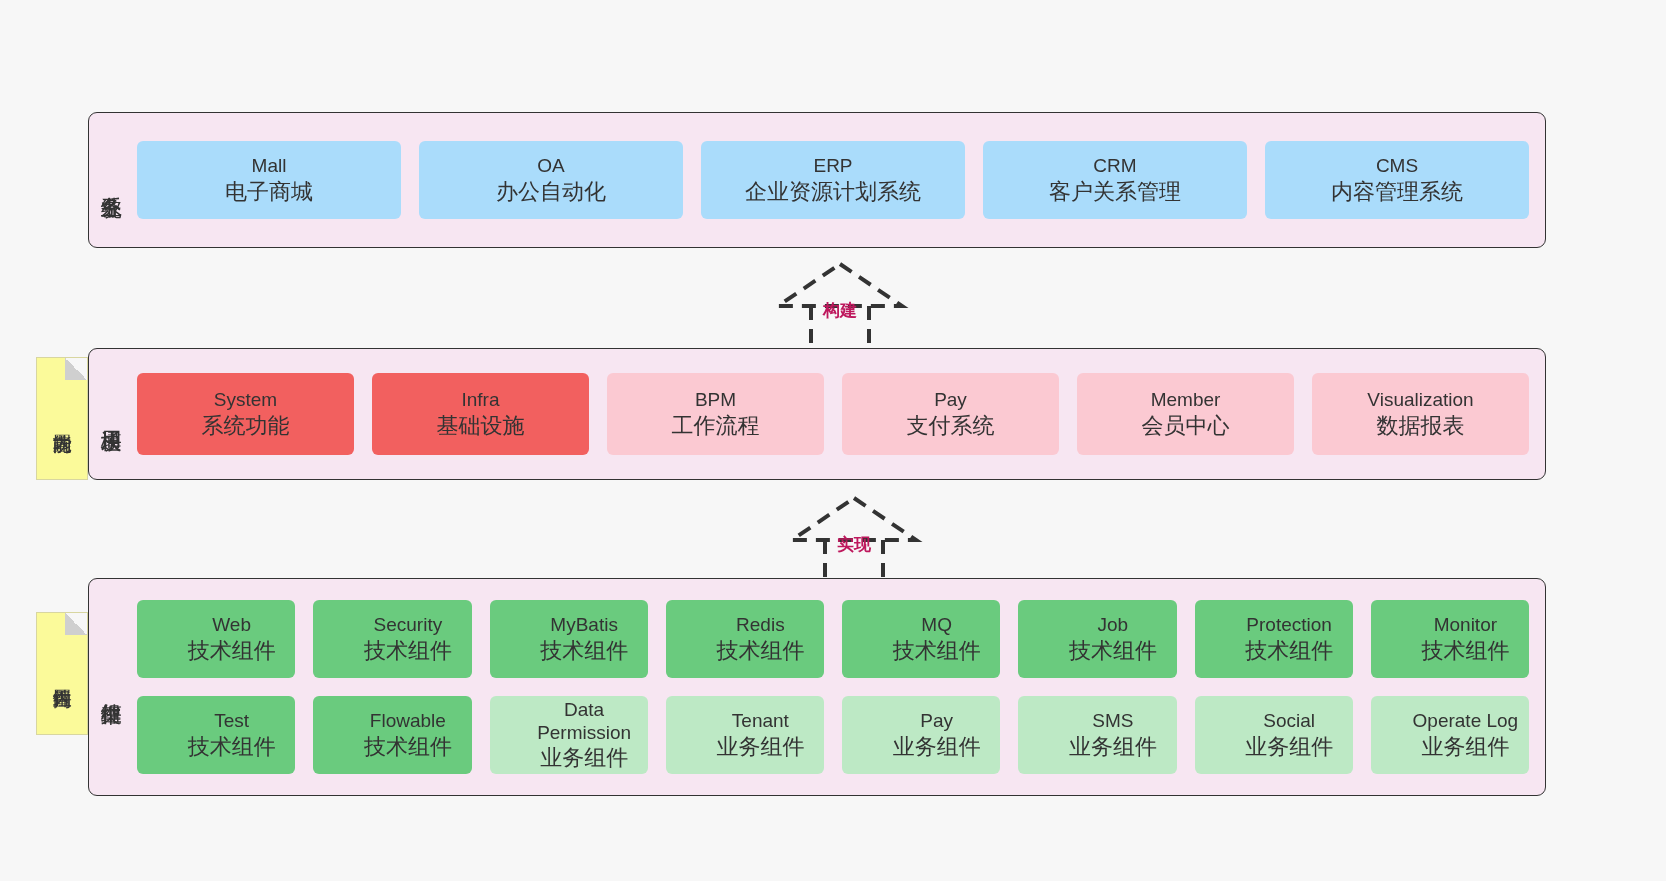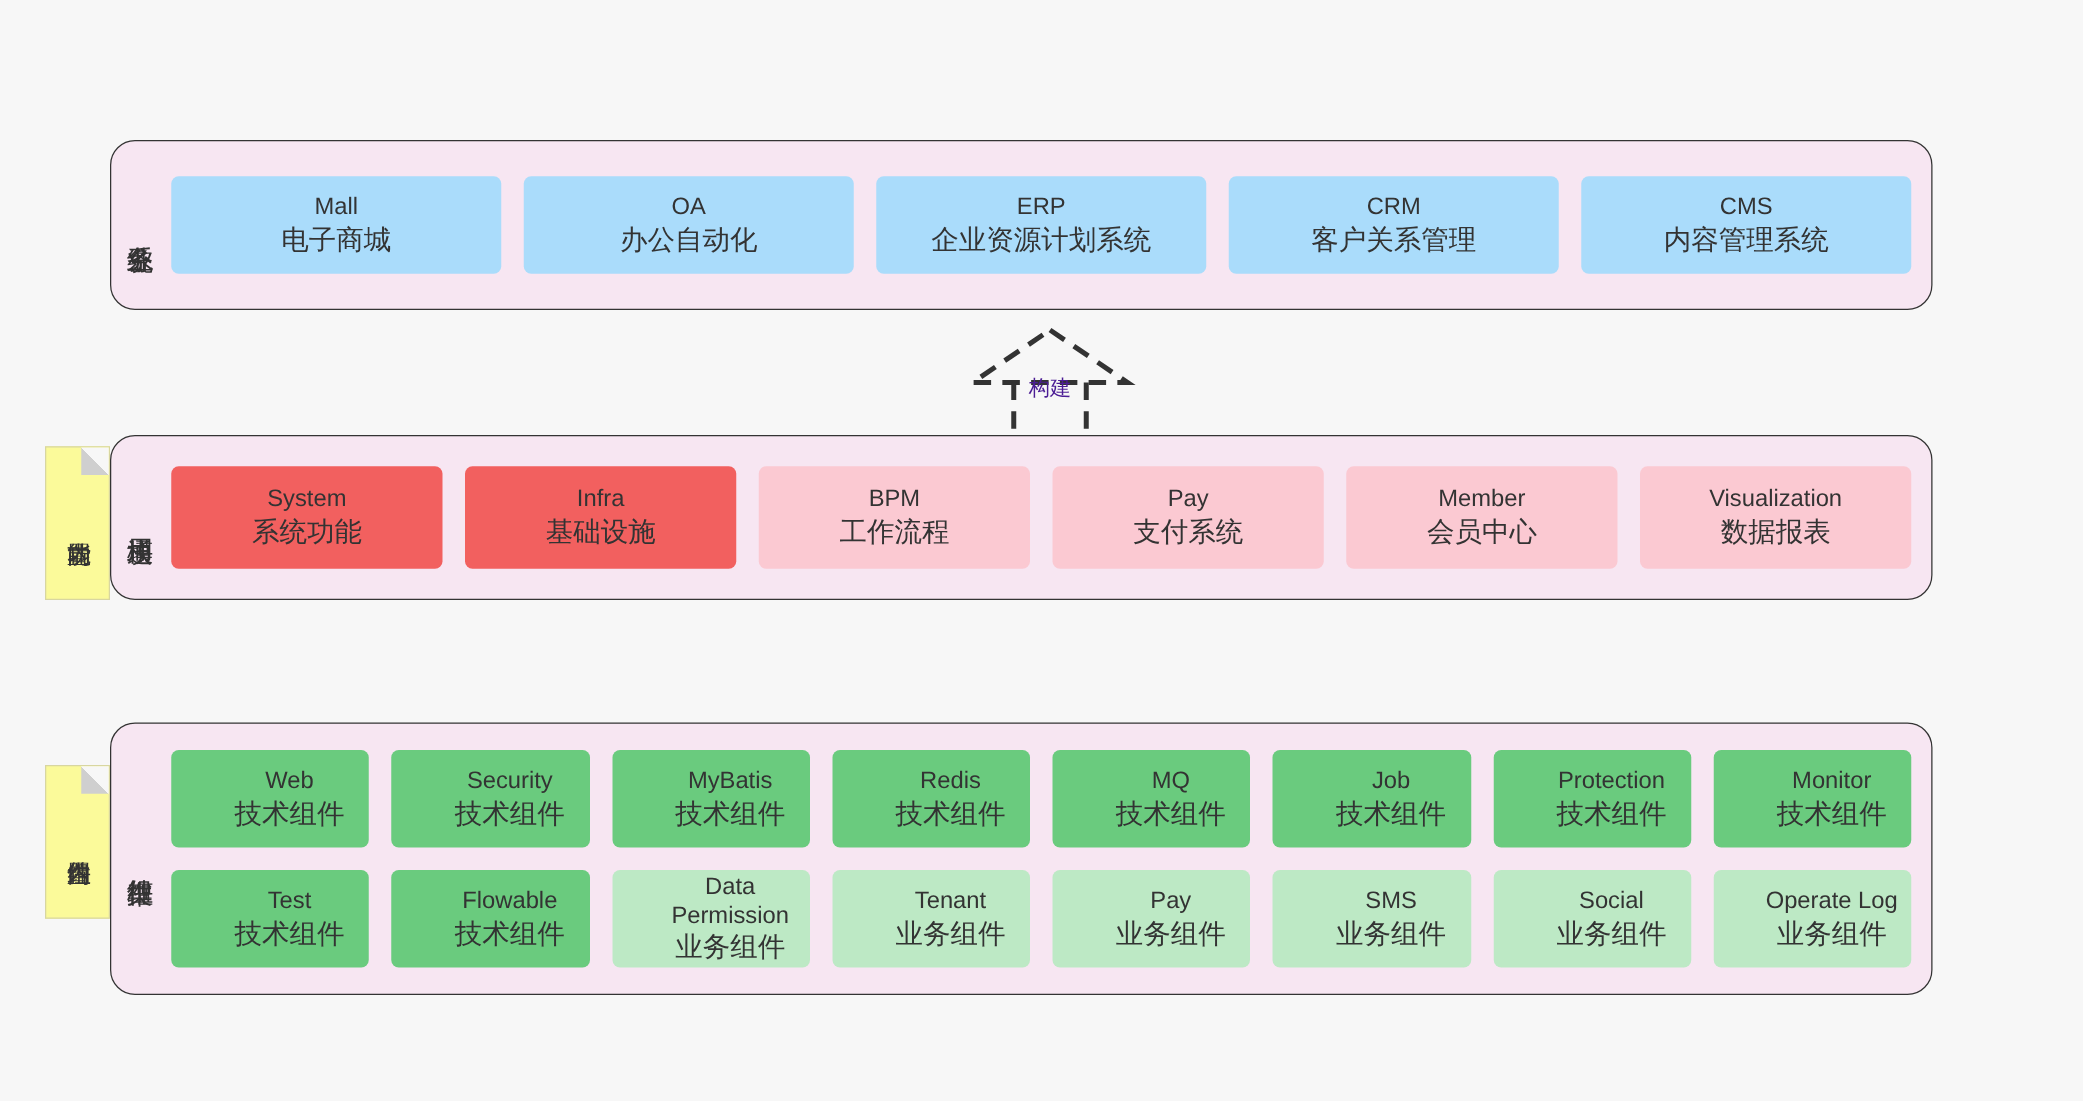--- a/index.html
+++ b/index.html
@@ -21,21 +21,21 @@
     position: absolute;
     inset: 0;
   }
 
   
   .layer {
     position: absolute;
     box-sizing: border-box;
     background: #f7e6f2;
     border: 1.6px solid #333333;
-    border-radius: 20px;
+    border-radius: 9px;
     display: flex;
     flex-direction: row;
     align-items: stretch;
   }
 
   
   .layer-title {
     flex: 0 0 auto;
     width: 44px;
     display: flex;
@@ -108,22 +108,23 @@
     height: 90px;
   }
   .arrow svg { display: block; }
   .arrow .arrow-label {
     position: absolute;
     left: 0;
     right: 0;
     bottom: 26px;
     text-align: center;
     font-size: 17px;
-    color: #4c1d95;
+    color: #be185d;
     user-select: none;
+    font-weight: bold;
   }
 
   
   .note {
     position: absolute;
     background: #fbfa9a;
     border: 1px solid #d8d6a0;
     box-sizing: border-box;
     display: flex;
     align-items: center;
@@ -222,20 +223,27 @@
         </div>
         <div class="node h-mod c-pink">
           <span class="en">Visualization</span>
           <span class="cn">数据报表</span>
         </div>
 
       </div>
     </div>
   </div>
 
+  <div class="arrow" id="connector-implement" style="left:774px; top:492px;">
+    <svg width="160" height="90" viewBox="0 0 160 90" xmlns="http://www.w3.org/2000/svg">
+      <path d="M 80 6 L 142 48 L 18 48 Z" fill="none" stroke="#333333" stroke-width="4" stroke-dasharray="14 9" stroke-linejoin="miter"></path>
+      <path d="M 51 48 L 51 90 M 109 48 L 109 90" fill="none" stroke="#333333" stroke-width="4" stroke-dasharray="14 9"></path>
+    </svg>
+    <div class="arrow-label">实现</div>
+  </div>
 
   <div class="note" style="left:36px; top:612px; width:52px; height:123px;">
     <span>内置组件</span>
   </div>
 
   <div class="layer" id="layer-framework-components" style="left:88px; top:578px; width:1458px; height:218px;">
     <div class="layer-title">框架组件</div>
     <div class="layer-body">
 
       <div class="row">

